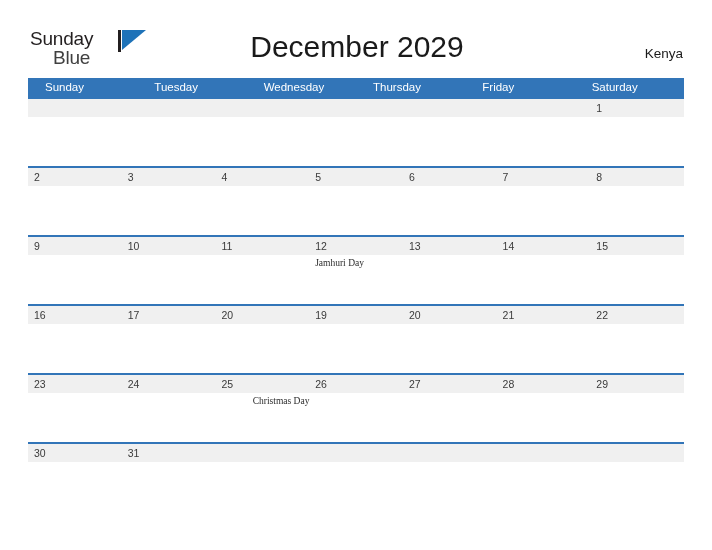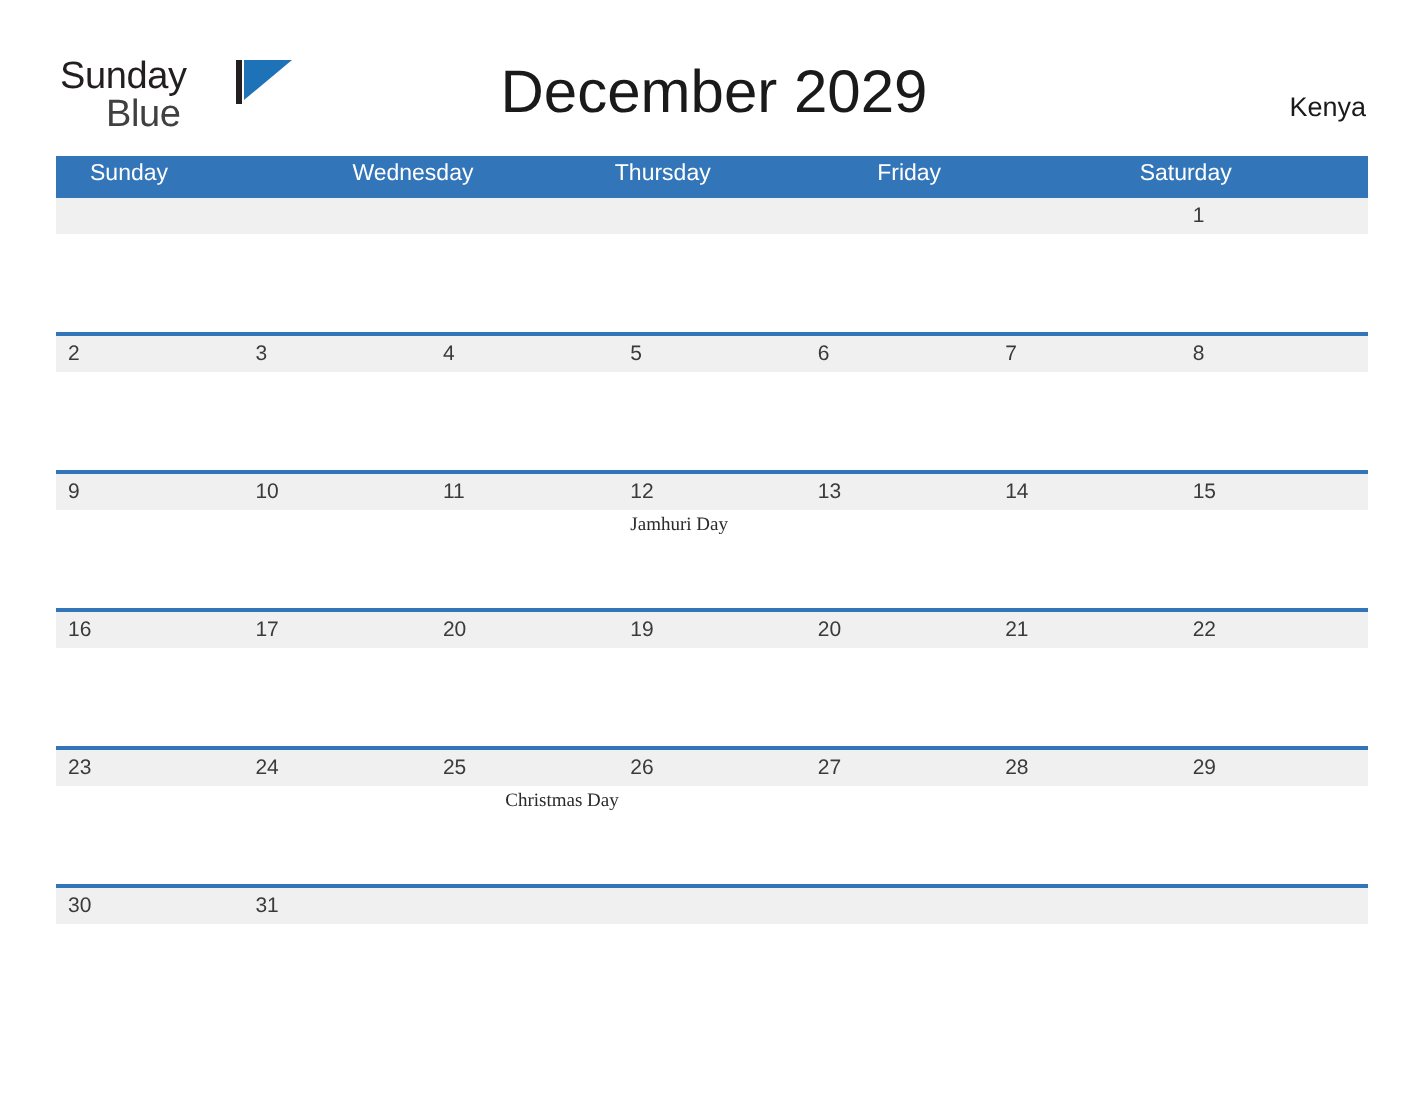--- a/index.html
+++ b/index.html
@@ -186,20 +186,21 @@
     <div class="cal-title">December 2029</div>
 
     <div class="country">Kenya</div>
 
   </div>
 
   <div class="cal">
 
     <div class="weekday-header">
       <div class="wd">Sunday</div>
+      <div class="wd">Tuesday</div>
       <div class="wd">Wednesday</div>
       <div class="wd">Thursday</div>
       <div class="wd">Friday</div>
       <div class="wd">Saturday</div>
     </div>
 
     <div class="week-row">
       <div class="daynums">
         <div class="dn"></div>
         <div class="dn"></div>

